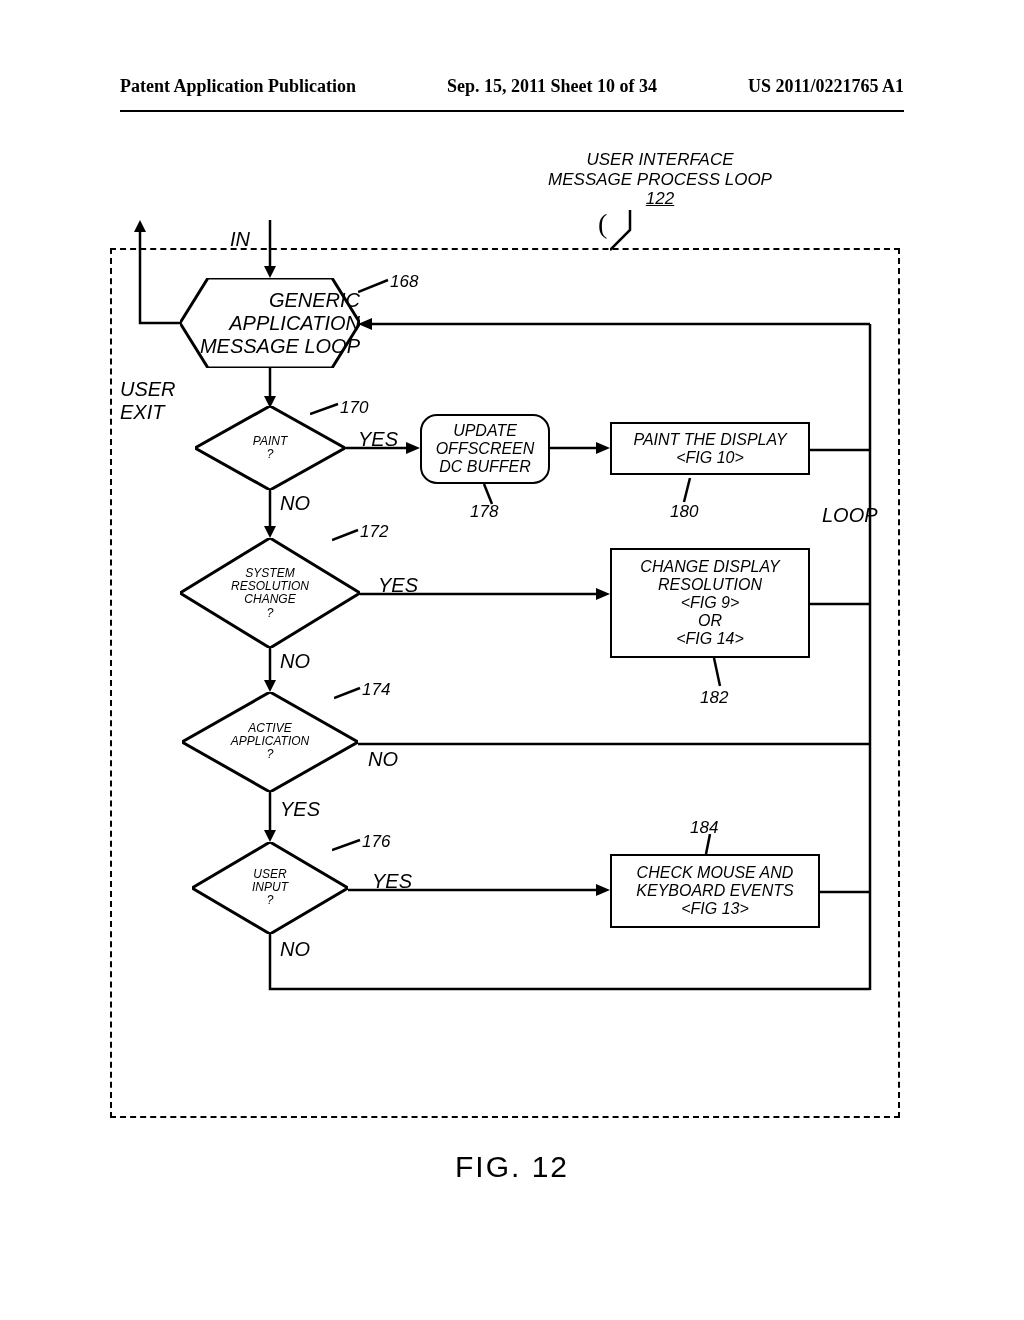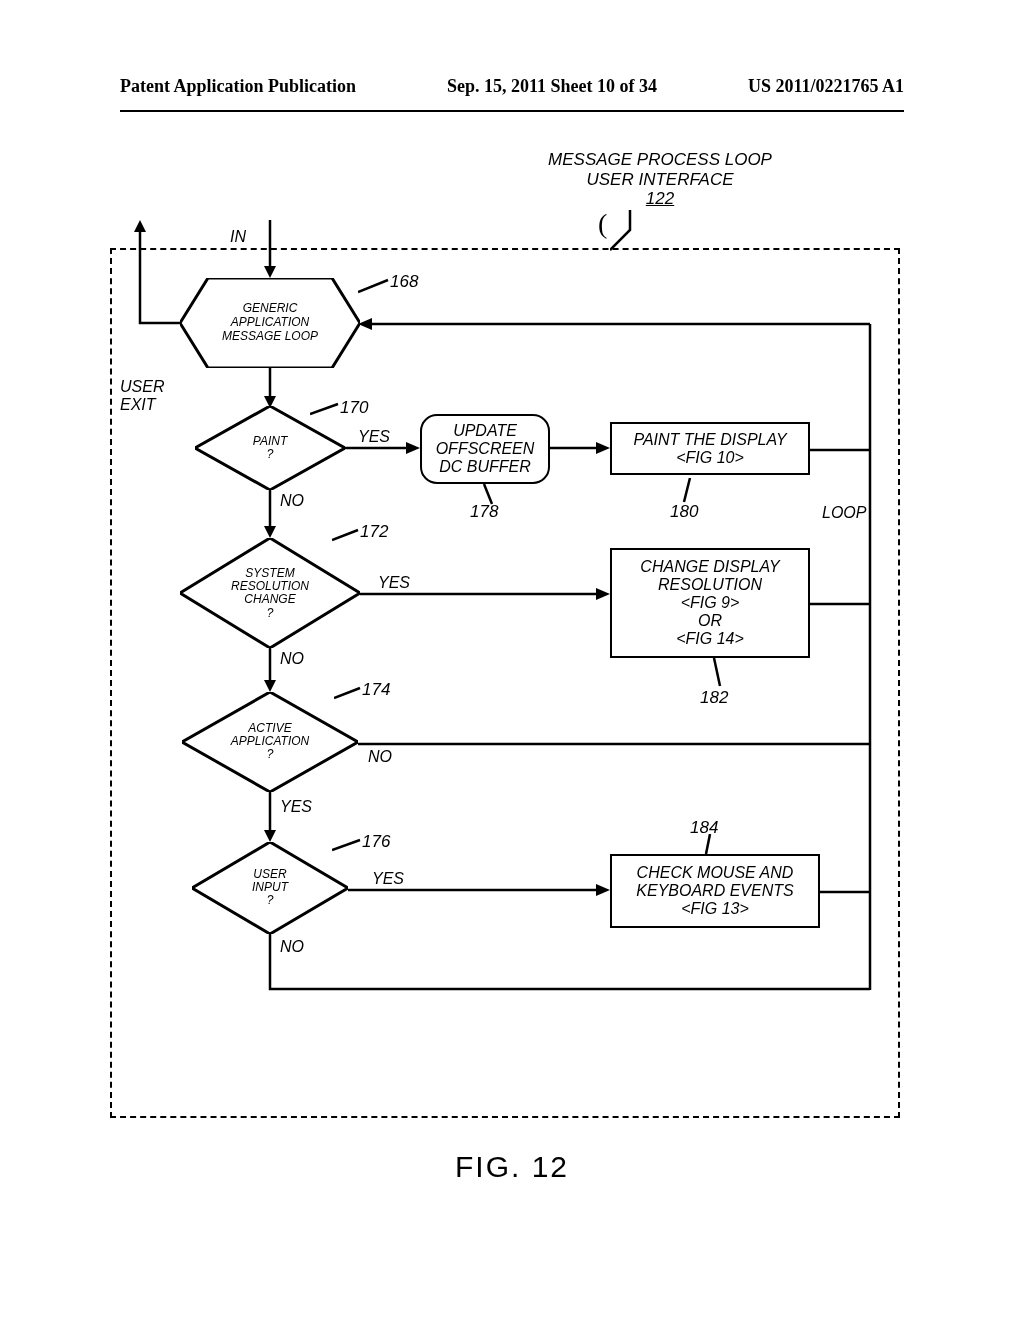--- a/index.html
+++ b/index.html
@@ -39,58 +39,58 @@
     width: 1024px;
     text-align: center;
     font-size: 30px;
     font-family: Arial, sans-serif;
     font-weight: normal;
     letter-spacing: 2px;
   }
   
   .label { position: absolute; font-size: 17px; text-align: center; line-height: 1.15; }
   .ref   { position: absolute; font-size: 17px; font-style: italic; }
-  .edge-label { position: absolute; font-size: 16px; font-style: italic; }
+  .edge-label { position: absolute; font-size: 20px; font-style: italic; }
 
   .dashed-box {
     position: absolute;
     border: 2px dashed #000;
   }
   .hexagon {
     position: absolute;
     width: 180px; height: 90px;
   }
   .hexagon svg, .diamond svg, .rect svg { width:100%; height:100%; display:block; }
   .diamond { position: absolute; }
   .rect { position: absolute; border: 2.5px solid #000; display:flex; align-items:center; justify-content:center; text-align:center; font-size:16px; padding:4px; }
 
   .diamond-text { position:absolute; width:100%; top:50%; transform:translateY(-50%); text-align:center; font-size:12px; font-style:italic; line-height:1.1;}
-  .hex-text { position:absolute; width:100%; top:50%; transform:translateY(-50%); text-align:center; font-size:12px; font-style:italic; line-height:1.15;}
+  .hex-text { position:absolute; width:100%; top:50%; transform:translateY(-50%); text-align:right; font-size:20px; font-style:italic; line-height:1.15;}
 
   
   .wire { position:absolute; }
   .wire line, .wire polyline { stroke:#000; stroke-width:2.5; fill:none; }
   .wire .head { fill:#000; }
 
   .curly { position:absolute; font-size:28px; font-family: serif; font-style:normal;}
 </style>
 </head>
 <body>
 
 <div class="page-header">
   <span>Patent Application Publication</span>
   <span>Sep. 15, 2011  Sheet 10 of 34</span>
   <span>US 2011/0221765 A1</span>
 </div>
 
 <div class="diagram-area">
 
   <div class="label" style="left:400px; top:10px; width:300px;">
+    <div>USER INTERFACE</div>
     <div>MESSAGE PROCESS LOOP</div>
-    <div>USER INTERFACE</div>
     <div style="text-decoration:underline">122</div>
   </div>
 
   <svg class="wire" style="left:500px; top:70px; width:40px; height:45px;">
     <polyline points="20,0 20,20 0,40"></polyline>
   </svg>
   <div class="curly" style="left:488px; top:68px;">(</div>
 
   <div class="dashed-box" style="left:0px; top:108px; width:790px; height:870px;"></div>
 

